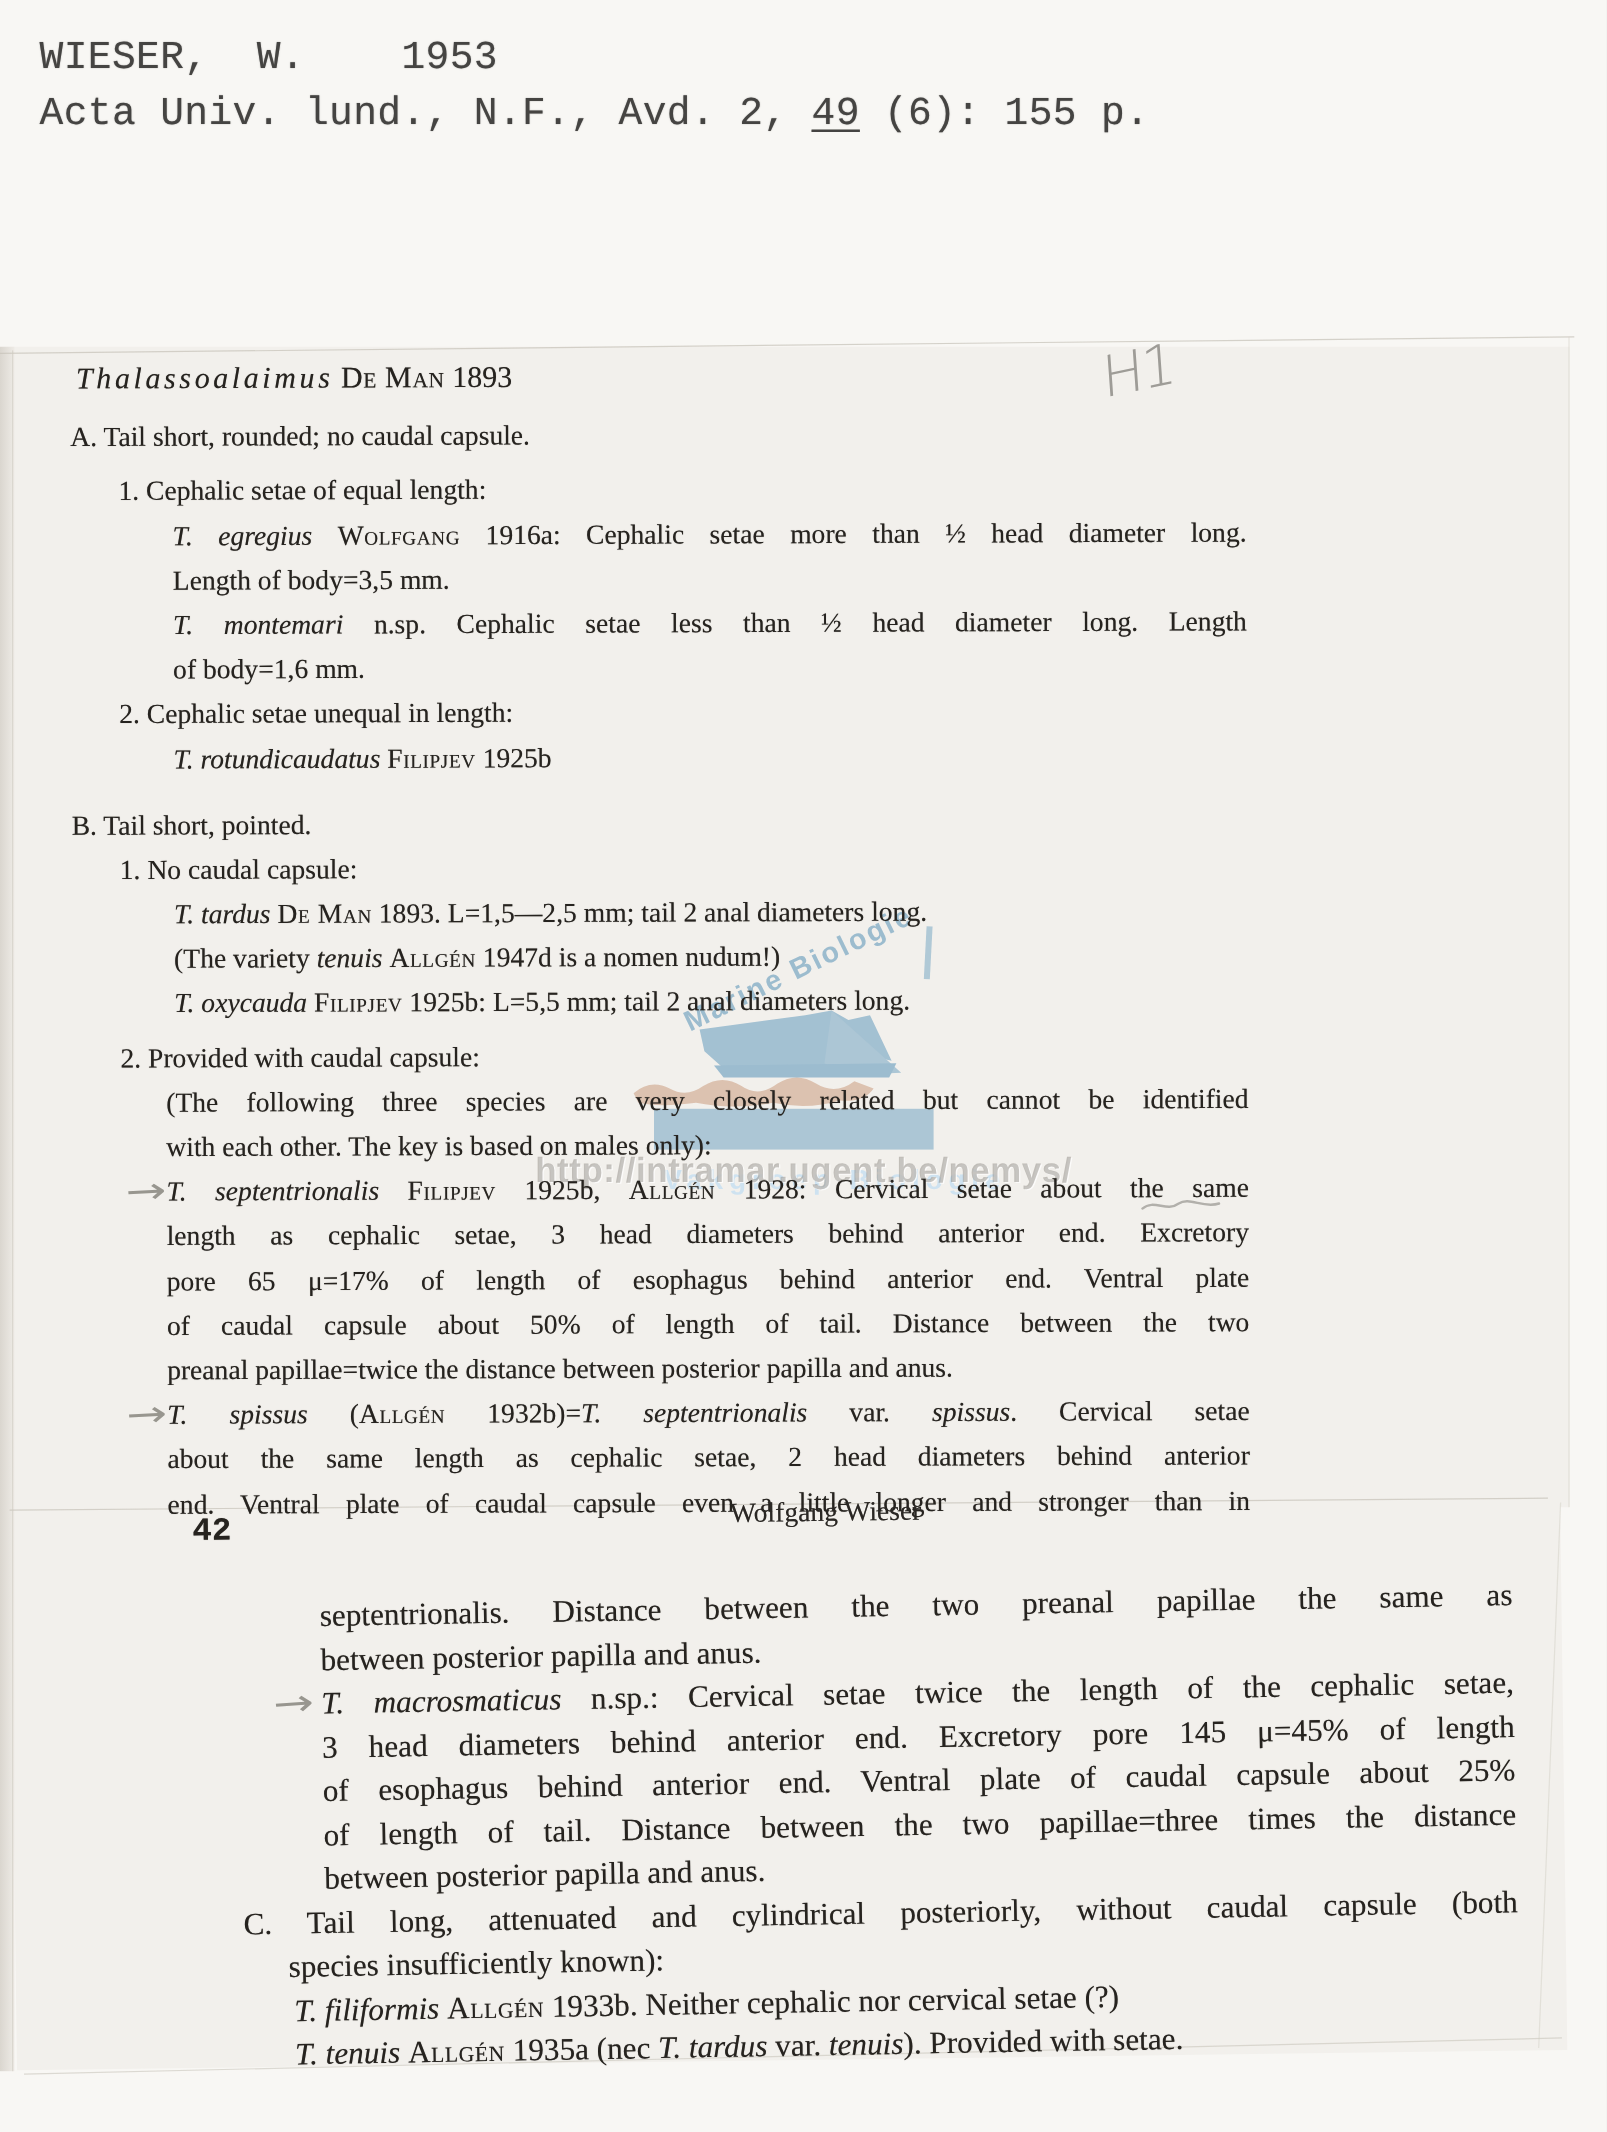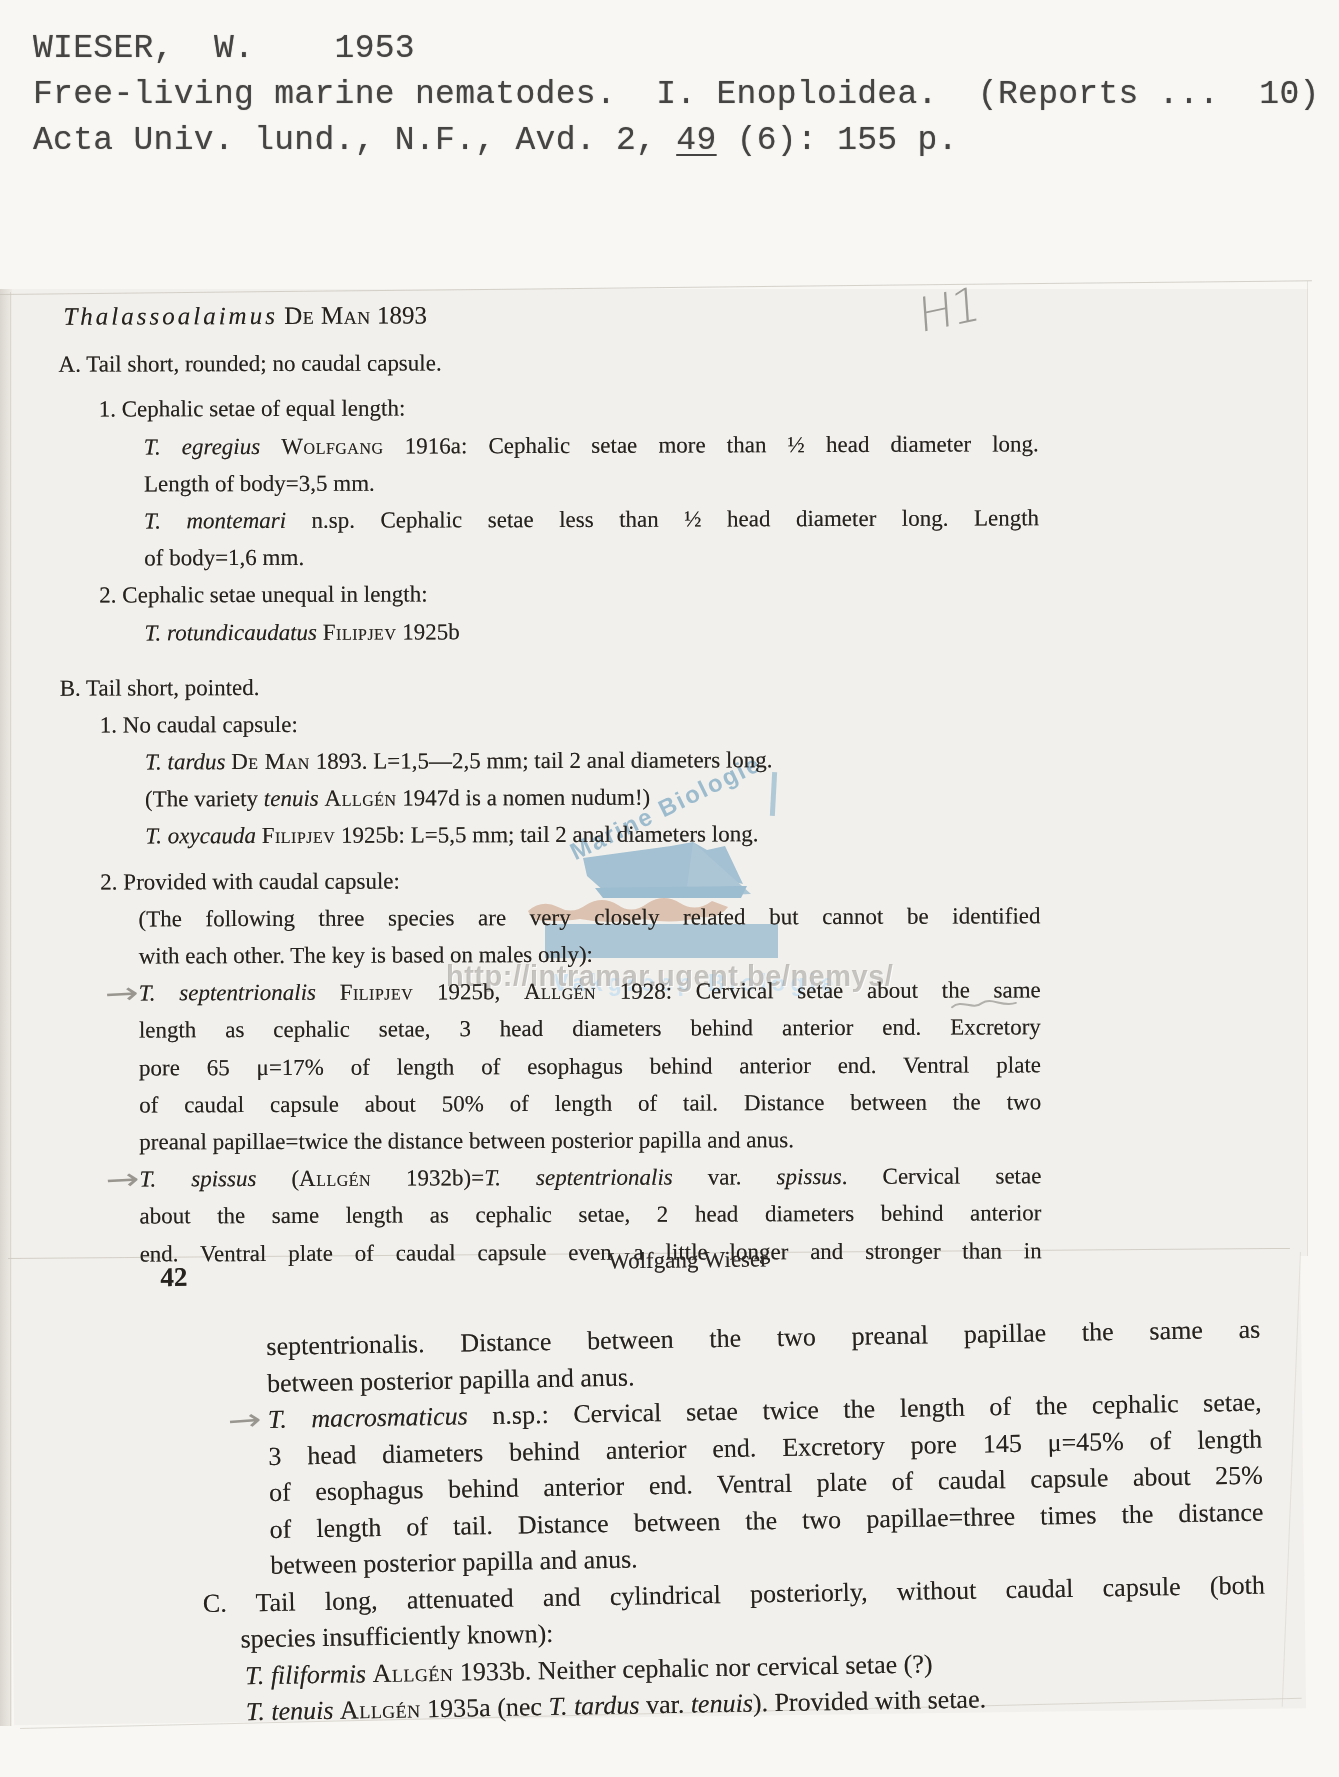--- a/index.html
+++ b/index.html
@@ -49,21 +49,21 @@
   .l-mb11{margin-bottom:11px;}
   .l-mb8{margin-bottom:8px;}
   .l-mt18{margin-top:18px;}
   .l-mt8{margin-top:8px;}
   .p1text .parrow{left:44px;}
 
   
   .p2wrap{position:absolute;left:8px;top:1252px;width:1292px;height:474px;
           transform:rotate(-0.75deg);transform-origin:20px 0;}
   .p2head-num{position:absolute;left:152px;top:12px;font-size:27px;font-weight:bold;
-          color:#26231f;font-family:Liberation Serif, serif;text-shadow:0 0 .6px rgba(45,42,38,.55);}
+          color:#26231f;font-family:Liberation Mono, monospace;text-shadow:0 0 .6px rgba(45,42,38,.55);}
   .p2head-title{position:absolute;left:600px;top:4px;font-size:23px;color:#2a2724;
           font-family:"Liberation Serif",serif;text-shadow:0 0 .5px rgba(45,42,38,.5);}
   .p2text{position:absolute;left:190px;top:78px;width:1062px;font-size:26px;color:#26231f;
           text-shadow:0 0 .6px rgba(45,42,38,.55);transform:rotate(-0.25deg);}
   .p2text .line{position:relative;height:36.5px;line-height:36.5px;}
   .p2text .l-cont{padding-left:68px;}
   .p2text .l-secC{padding-left:0;}
   .p2text .l-c2{padding-left:37px;}
   .p2text .l-sp2{padding-left:41px;}
   .p2text .parrow{left:28px;}
@@ -122,21 +122,20 @@
     <svg width="208" height="38" viewBox="0 0 208 38">
       <path d="M4 22 Q18 10 34 18 Q48 26 62 16 Q78 6 94 16 Q108 26 124 14 Q140 4 156 14 Q172 24 188 12 L204 18 Q196 30 176 28 Q150 36 120 30 Q86 36 56 30 Q26 34 8 30 Z" fill="#e3c2ae"></path>
     </svg>
   </div>
   <div class="wm wm-bar"></div>
   <div class="wm wm-vak">Vakgroep Biologie</div>
   <div class="wm wm-url">http://intramar.ugent.be/nemys/</div>
 
   <div class="typed">
       <div class="line l-typed"><span>WIESER,  W.    1953</span></div>
-      <div class="line l-typed"><span>Free-living marine nematodes.  I. Enoploidea.  (Reports ...  10)</span></div>
       <div class="line l-typed"><span>Acta Univ. lund., N.F., Avd. 2, </span><span class="u">49</span><span> (6): 155 p.</span></div>
     </div>
 
   <div class="booktext p1text">
       <div class="line l-genus l-mb11"><span class="i">Thalassoalaimus</span><span> </span><span class="sc">De Man</span><span> 1893</span></div>
       <div class="line l-sec l-mb8"><span>A. Tail short, rounded; no caudal capsule.</span></div>
       <div class="line l-num"><span>1. Cephalic setae of equal length:</span></div>
       <div class="line l-sp l-j"><span class="i">T. egregius</span><span> </span><span class="sc">Wolfgang</span><span> 1916a: Cephalic setae more than ½ head diameter long.</span></div>
       <div class="line l-sp"><span>Length of body=3,5 mm.</span></div>
       <div class="line l-sp l-j"><span class="i">T. montemari</span><span> n.sp. Cephalic setae less than ½ head diameter long. Length</span></div>

